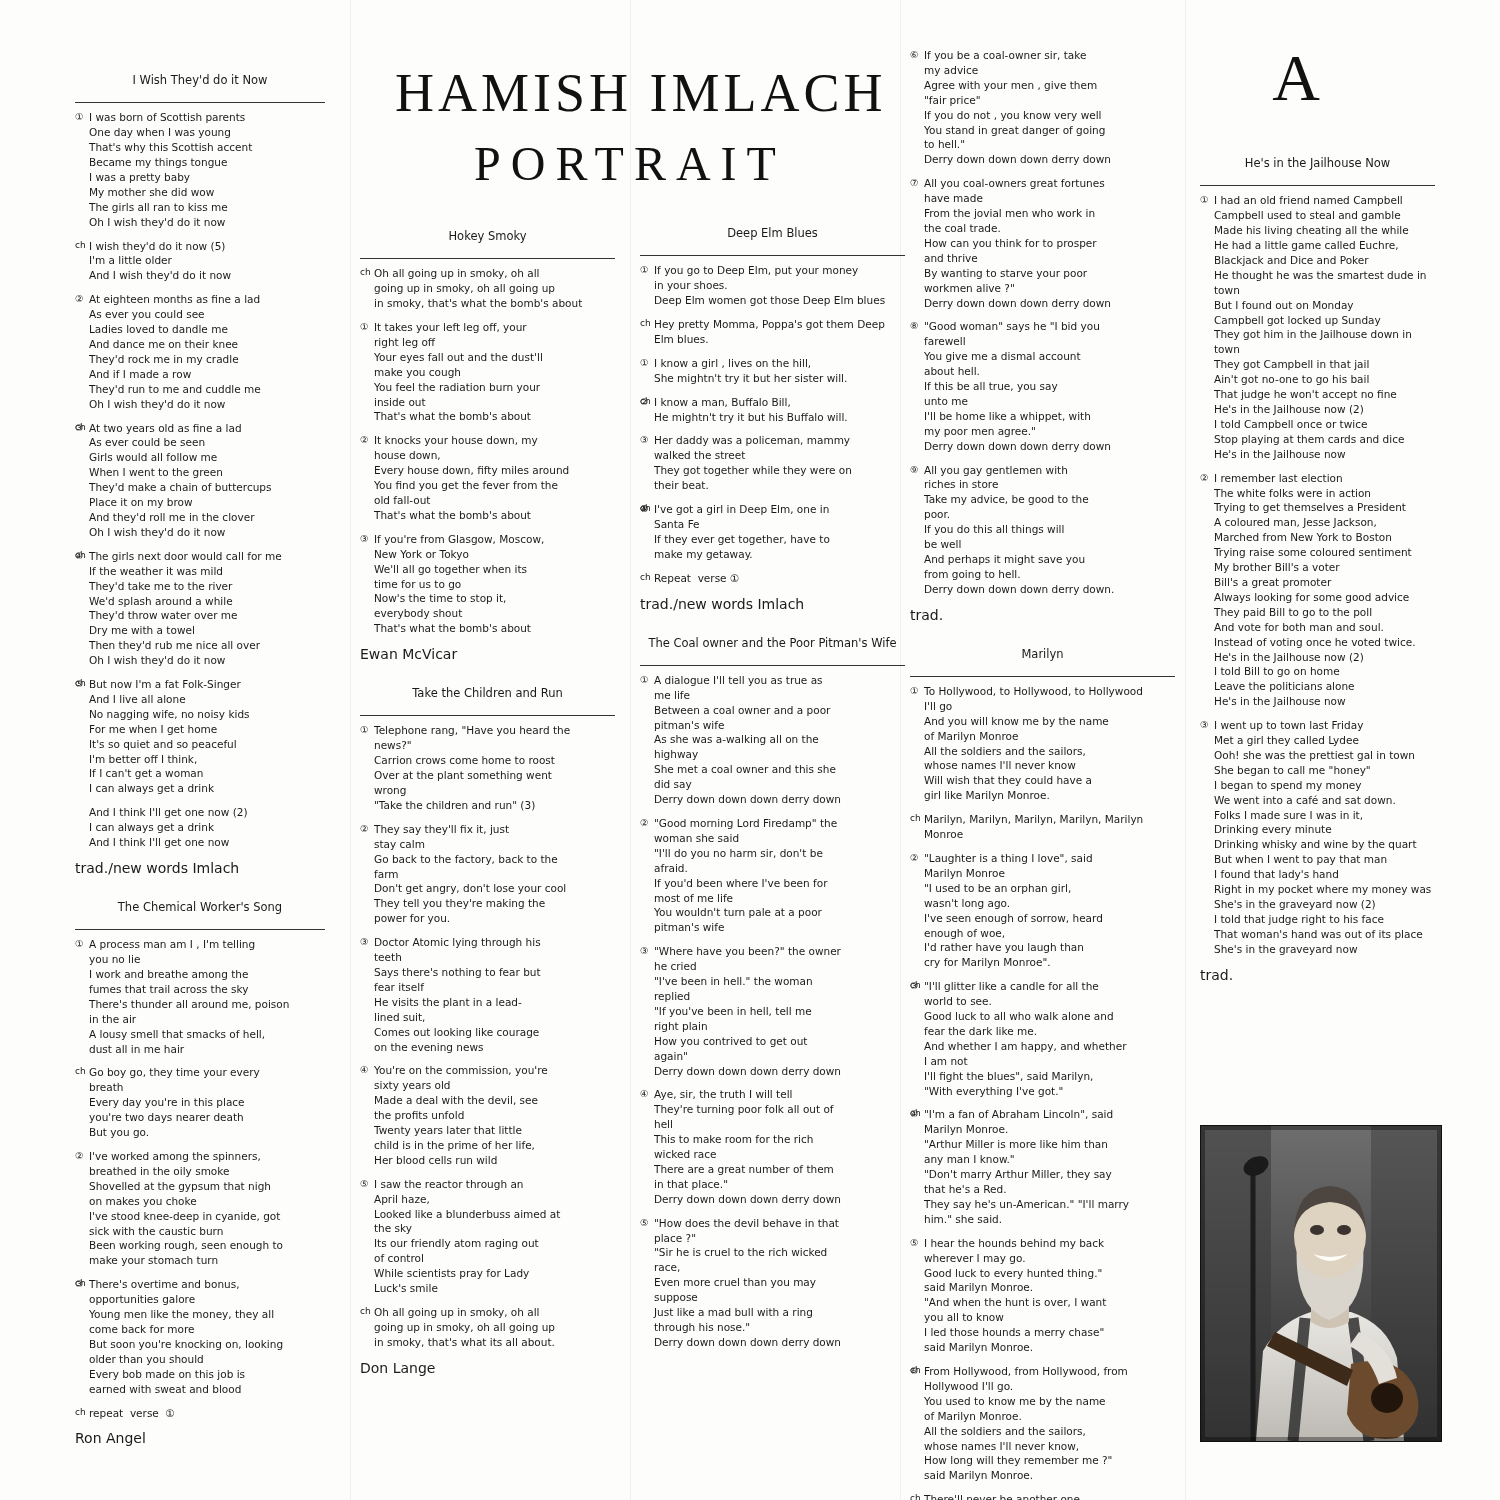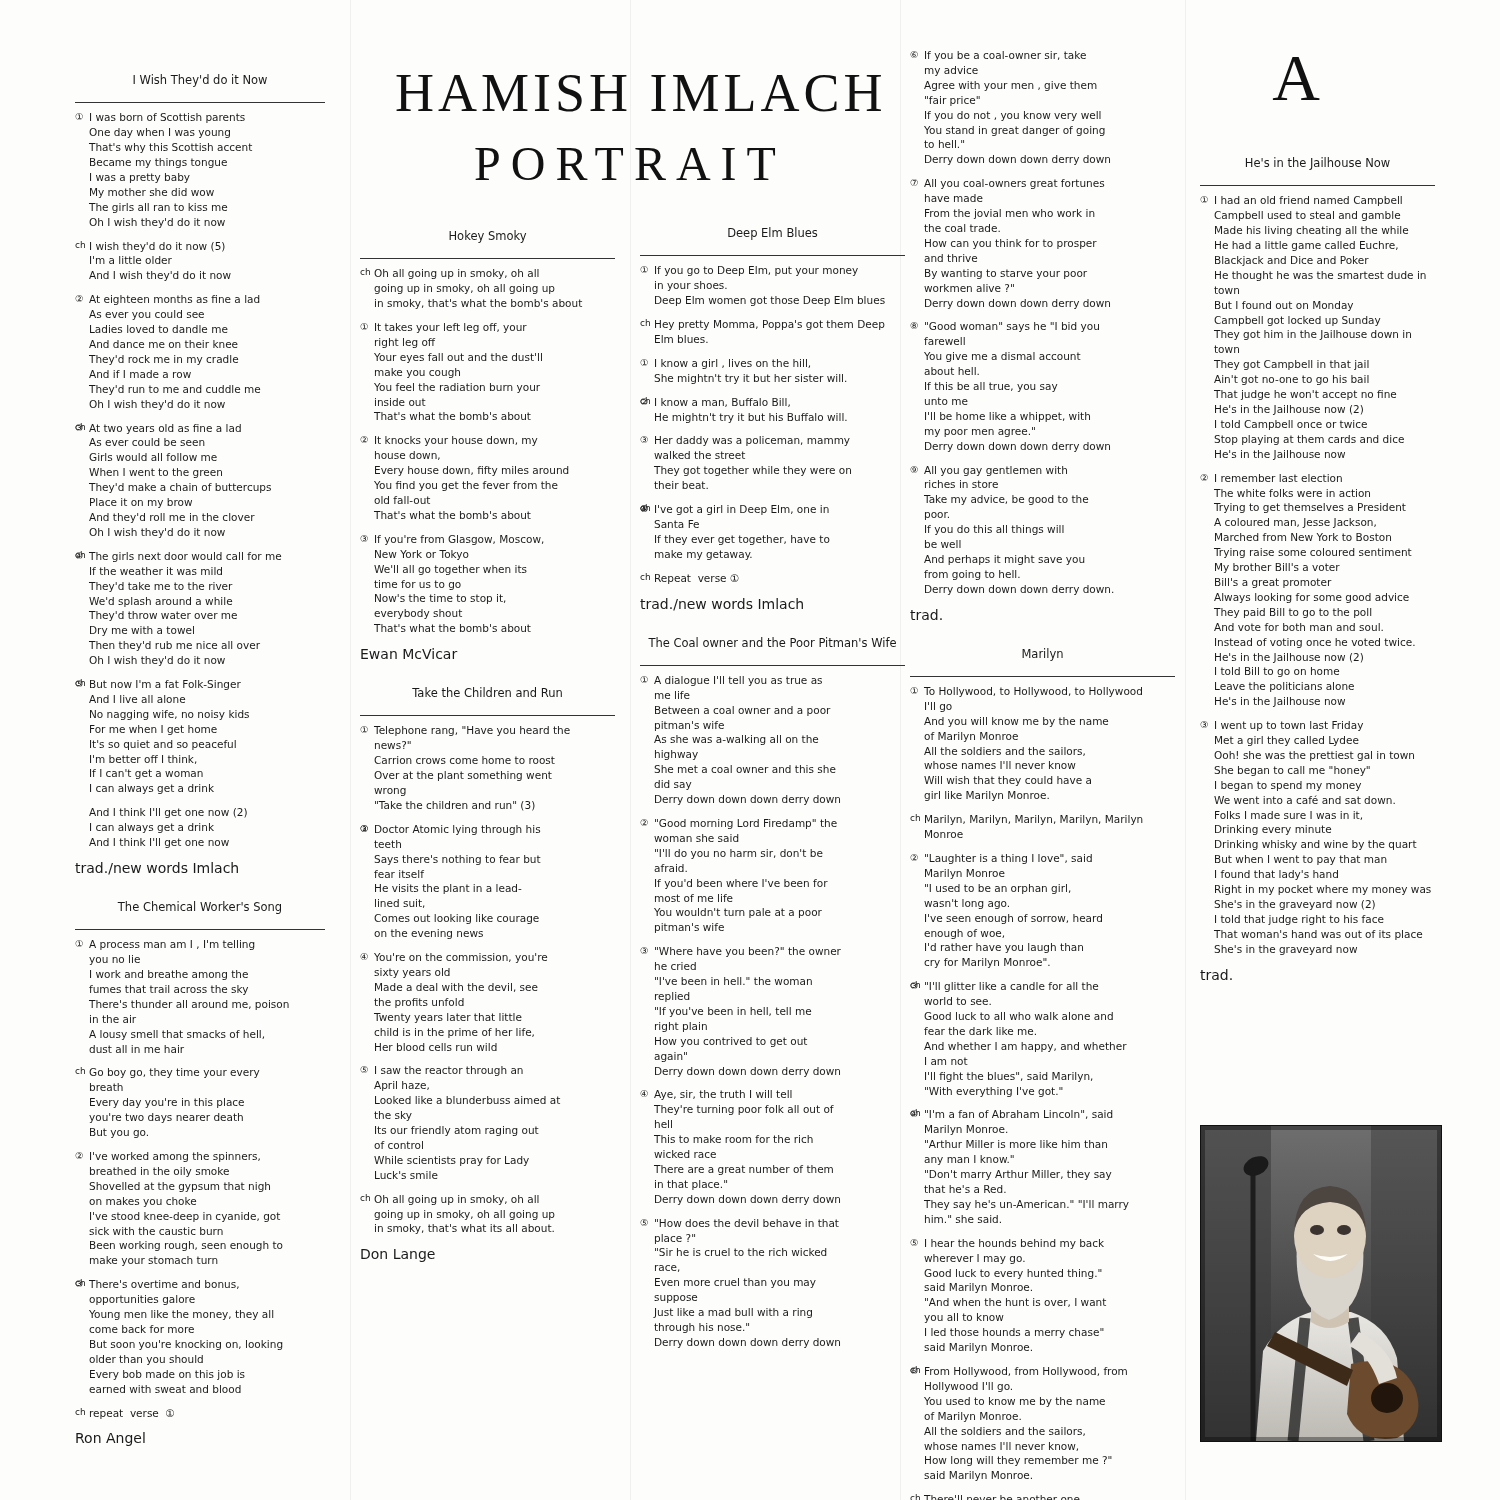--- a/index.html
+++ b/index.html
@@ -275,21 +275,27 @@
         <div class="credit">Ewan McVicar</div>
       </div>
       <div class="song">
         <div class="song-title">Take the Children and Run</div>
         <div class="verse"><span class="marker">①</span><span>Telephone rang, "Have you heard the
 news?"
 Carrion crows come home to roost
 Over at the plant something went
 wrong
 "Take the children and run" (3)</span></div>
-        <div class="verse"><span class="marker">②</span></div>
+        <div class="verse"><span class="marker">②</span><span>They say they'll fix it, just
+stay calm
+Go back to the factory, back to the
+farm
+Don't get angry, don't lose your cool
+They tell you they're making the
+power for you.</span></div>
         <div class="verse"><span class="marker">③</span><span>Doctor Atomic lying through his
 teeth
 Says there's nothing to fear but
 fear itself
 He visits the plant in a lead-
 lined suit,
 Comes out looking like courage
 on the evening news</span></div>
         <div class="verse"><span class="marker">④</span><span>You're on the commission, you're
 sixty years old

